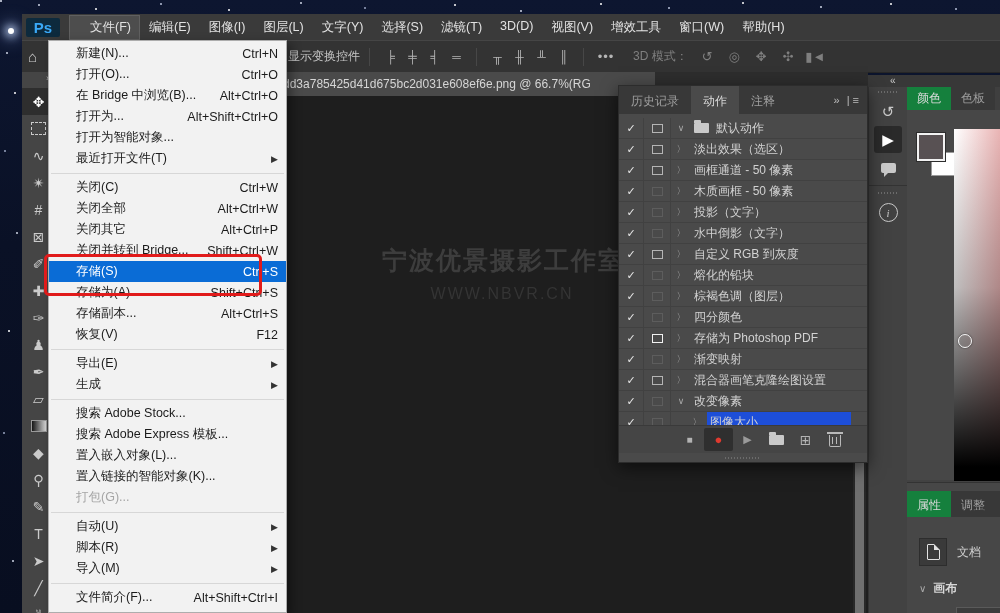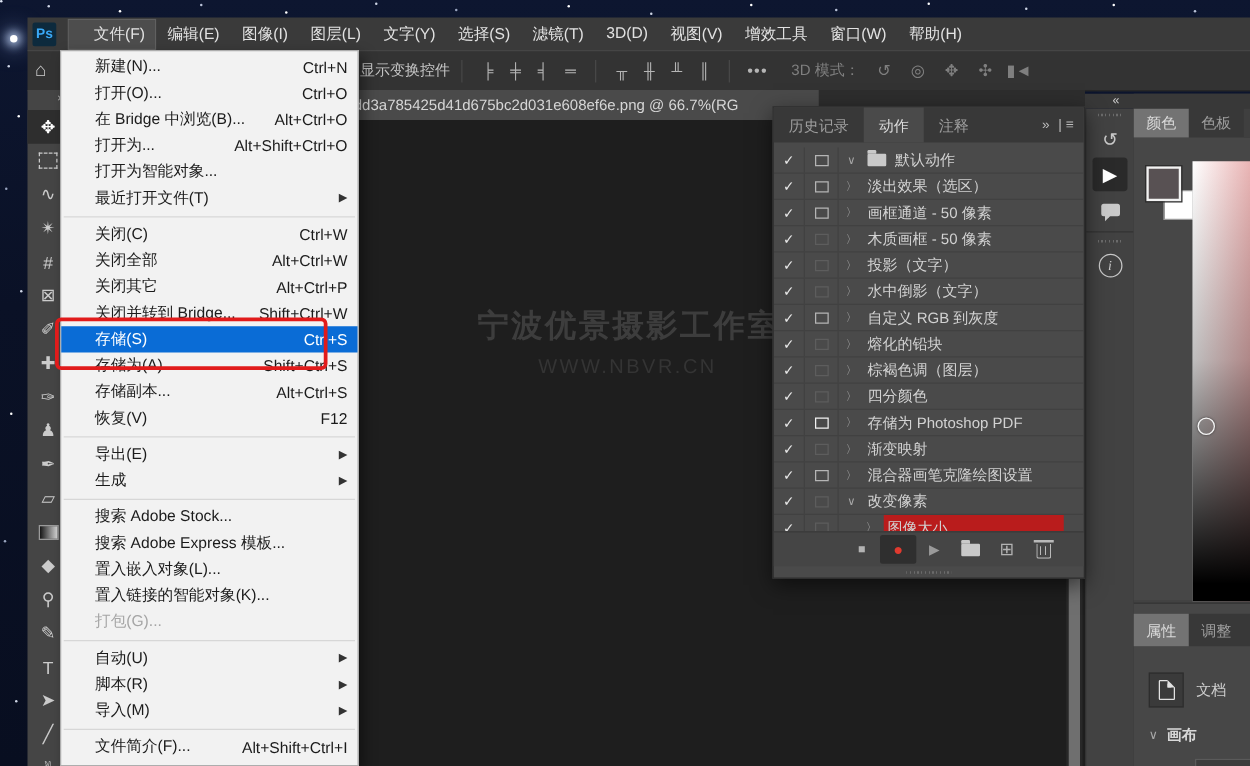--- a/index.html
+++ b/index.html
@@ -12,22 +12,22 @@
     box-shadow:38px 4px #cfd6e6,95px 8px #ffffff,160px 3px #b9c2d8,228px 9px #ffffff,
     300px 2px #cfd6e6,364px 7px #9aa5c0,454px 4px #ffffff,520px 10px #cfd6e6,600px 3px #ffffff,
     668px 7px #b9c2d8,742px 2px #ffffff,820px 6px #cfd6e6,890px 3px #ffffff,955px 8px #b9c2d8,
     6px 52px #cfd6e6,14px 92px #ffffff,4px 150px #9aa5c0,16px 232px #cfd6e6,8px 330px #ffffff,
     3px 432px #9aa5c0,12px 560px #cfd6e6;}
   .big-star{position:absolute;left:8px;top:28px;width:6px;height:6px;border-radius:50%;background:#fff;
     box-shadow:0 0 8px 3px rgba(200,220,255,.8),0 0 18px 6px rgba(160,190,255,.35);}
   
   .menubar{position:absolute;left:22px;top:14px;right:0;height:26px;background:#3a3a3a;
     display:flex;align-items:center;color:#e2e2e2;font-size:12.5px;}
-  .ps-logo{width:19px;height:19px;margin:0 9px 0 4px;background:#0d2a3d;color:#3aa9f7;font-weight:bold;
-    font-size:11px;display:flex;align-items:center;justify-content:center;border-radius:2px;}
+  .ps-logo{width:34px;height:19px;margin:0 9px 0 4px;background:#0d2a3d;color:#3aa9f7;font-weight:bold;
+    font-size:15px;display:flex;align-items:center;justify-content:center;border-radius:2px;}
   .menubar-item{padding:4px 9px;cursor:default;white-space:nowrap;}
   .menubar-item.active{background:#4d4d4d;box-shadow:inset 0 0 0 1px #606060;padding-left:21px;}
   
   .options-bar{position:absolute;left:22px;top:40px;right:0;height:31px;background:#333333;
     border-top:1px solid #454545;border-bottom:1px solid #262626;display:flex;align-items:center;
     color:#c6c6c6;font-size:12px;}
   .ob-home{margin-left:6px;font-size:15px;color:#cfcfcf;}
   .ob-label{margin-left:251px;}
   .vsep{width:1px;height:18px;background:#474747;margin:0 9px;}
   .ob-icon{width:22px;text-align:center;color:#b5b5b5;font-size:12px;letter-spacing:-1px;}
@@ -86,21 +86,21 @@
     border-right:1px solid #414141;color:#e8e8e8;font-size:11px;}
   .col-toggle{width:26px;display:flex;align-items:center;justify-content:center;
     border-right:1px solid #414141;}
   .toggle-sq{width:11px;height:9px;border:1px solid #b5b5b5;box-sizing:border-box;}
   .toggle-sq.dim{border-color:#5d5d5d;}
   .toggle-sq.white{border-color:#f2f2f2;}
   .col-expand{width:20px;display:flex;align-items:center;justify-content:center;
     color:#a9a9a9;font-size:9px;}
   .row-indent{width:16px;}
   .row-label{flex:1;display:flex;align-items:center;padding-left:3px;white-space:nowrap;overflow:hidden;}
-  .action-row.selected .row-label{background:#b91c1c;margin-right:16px;}
+  .action-row.selected .row-label{background:#1d4ed8;margin-right:16px;}
   .folder-glyph{width:15px;height:10px;background:#c9c9c9;border-radius:1px;position:relative;
     margin-right:7px;flex:0 0 15px;}
   .folder-glyph::before{content:'';position:absolute;top:-3px;left:0;width:7px;height:3px;
     background:#c9c9c9;border-radius:1px 1px 0 0;}
   .panel-footer{flex:0 0 27px;background:#454545;border-top:1px solid #3a3a3a;display:flex;
     align-items:center;padding-left:56px;}
   .pf-btn{width:29px;height:23px;display:flex;align-items:center;justify-content:center;
     color:#b3b3b3;}
   .pf-stop{font-size:10px;}
   .pf-btn.record{background:#2f2f2f;border-radius:2px;color:#e03a2f;font-size:13px;}
@@ -135,21 +135,21 @@
     border-top-color:#c9c9c9;border-left-color:#c9c9c9;}
   .strip-sep{width:38px;height:1px;background:#333;margin:4px 0 2px;}
   .info-circle{width:17px;height:17px;border:1.5px solid #c9c9c9;border-radius:50%;
     display:flex;align-items:center;justify-content:center;font-size:11px;color:#c9c9c9;
     font-family:"Liberation Serif","DejaVu Serif",serif;font-style:italic;}
   
   .right-panels{position:absolute;left:907px;top:75px;right:0;bottom:0;background:#424242;z-index:3;}
   .color-panel{position:absolute;left:0;right:0;top:9px;height:396px;background:#474747;}
   .rp-tabbar{height:26px;background:#383838;display:flex;align-items:stretch;}
   .rp-tab{padding:6px 10px 0;font-size:12px;color:#9e9e9e;white-space:nowrap;}
-  .rp-tab.active{background:#737373;color:#dadada;}
+  .rp-tab.active{background:#15803d;color:#dadada;}
   .rp-tab-sliver{margin-left:auto;width:7px;background:#3f3f3f;}
   .swatch-bg{position:absolute;left:24px;top:68px;width:22px;height:22px;background:#fff;
     border:1px solid #9a9a9a;}
   .swatch-fg{position:absolute;left:10px;top:49px;width:24px;height:24px;background:#585153;
     border:2px solid #f2f2f2;outline:1px solid #2d2d2d;}
   .gradient-field{position:absolute;left:47px;top:45px;width:47px;height:352px;
     background:linear-gradient(to bottom,rgba(0,0,0,0) 0%,rgba(0,0,0,.25) 45%,#000 96%),
                linear-gradient(to right,#ffffff 0%,#f0c9c9 70%,#e9b3b3 100%);}
   .picker-circle{position:absolute;left:4px;top:205px;width:12px;height:12px;border-radius:50%;
     border:1.5px solid #f5f5f5;box-shadow:0 0 2px rgba(0,0,0,.6);}

